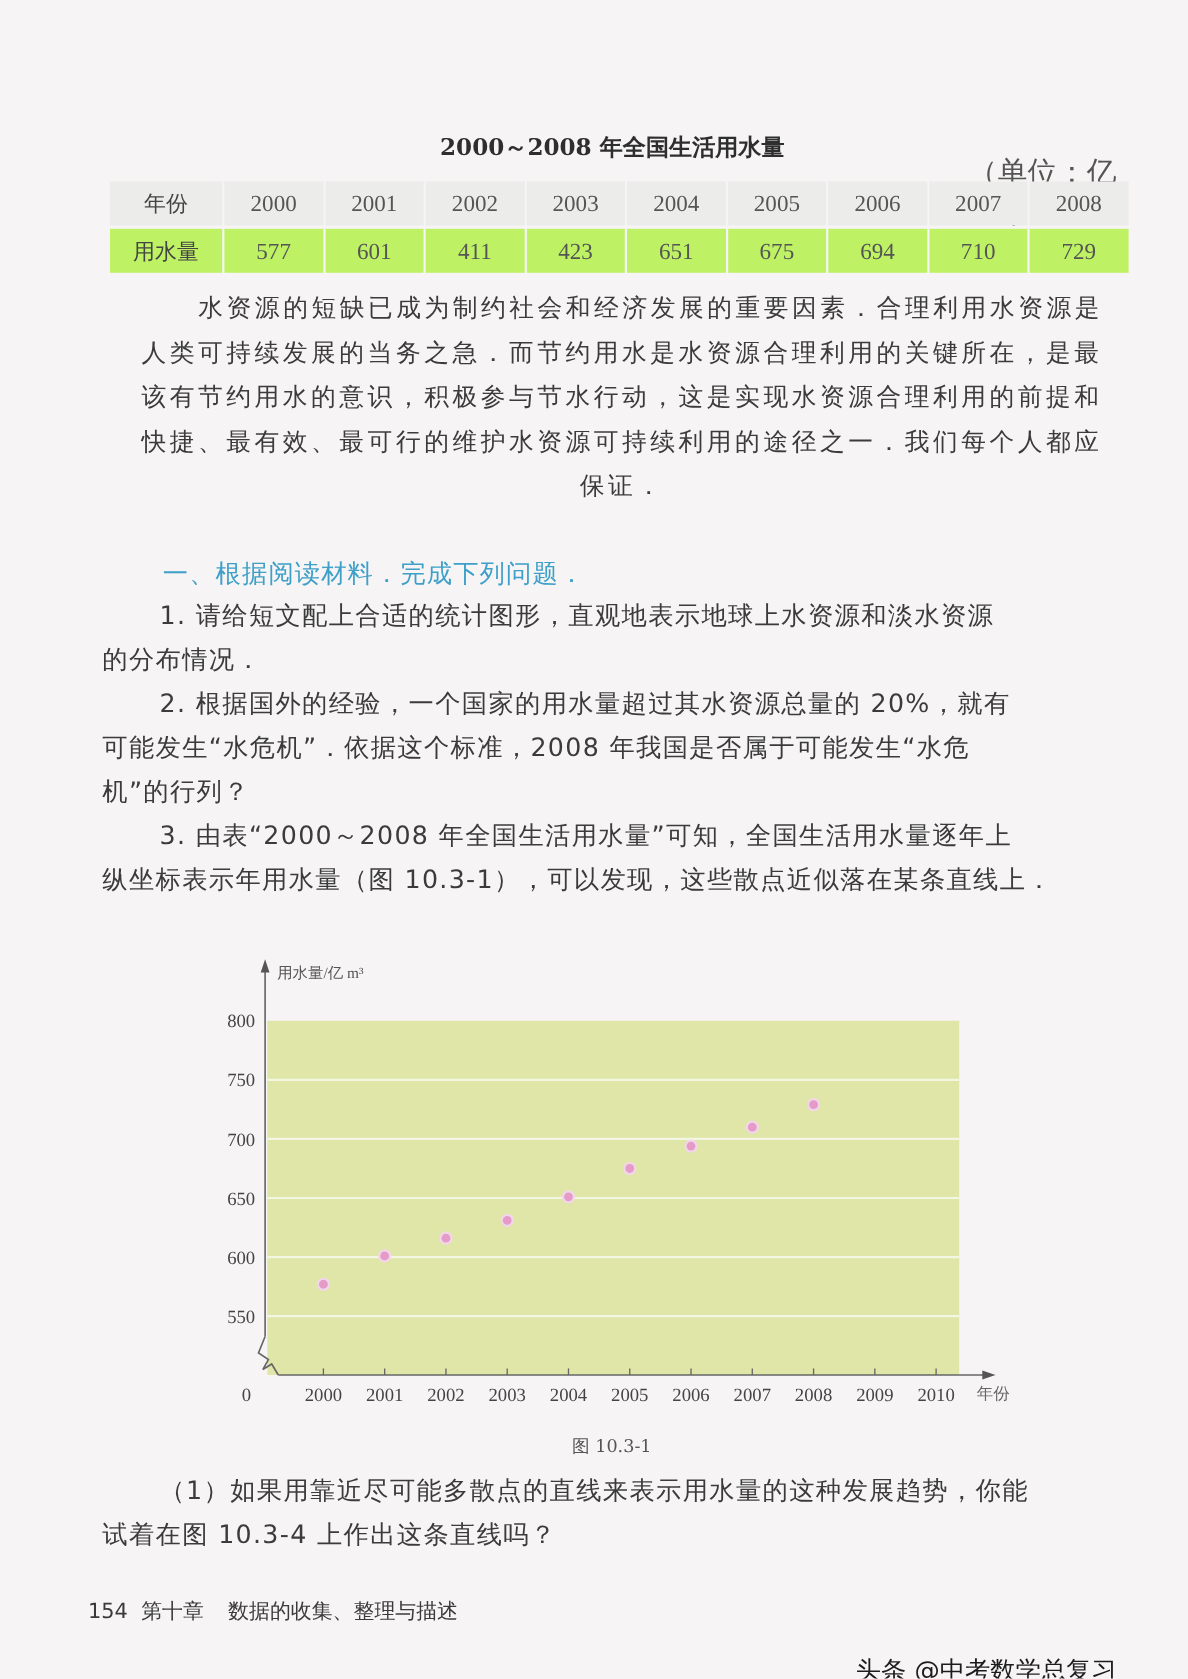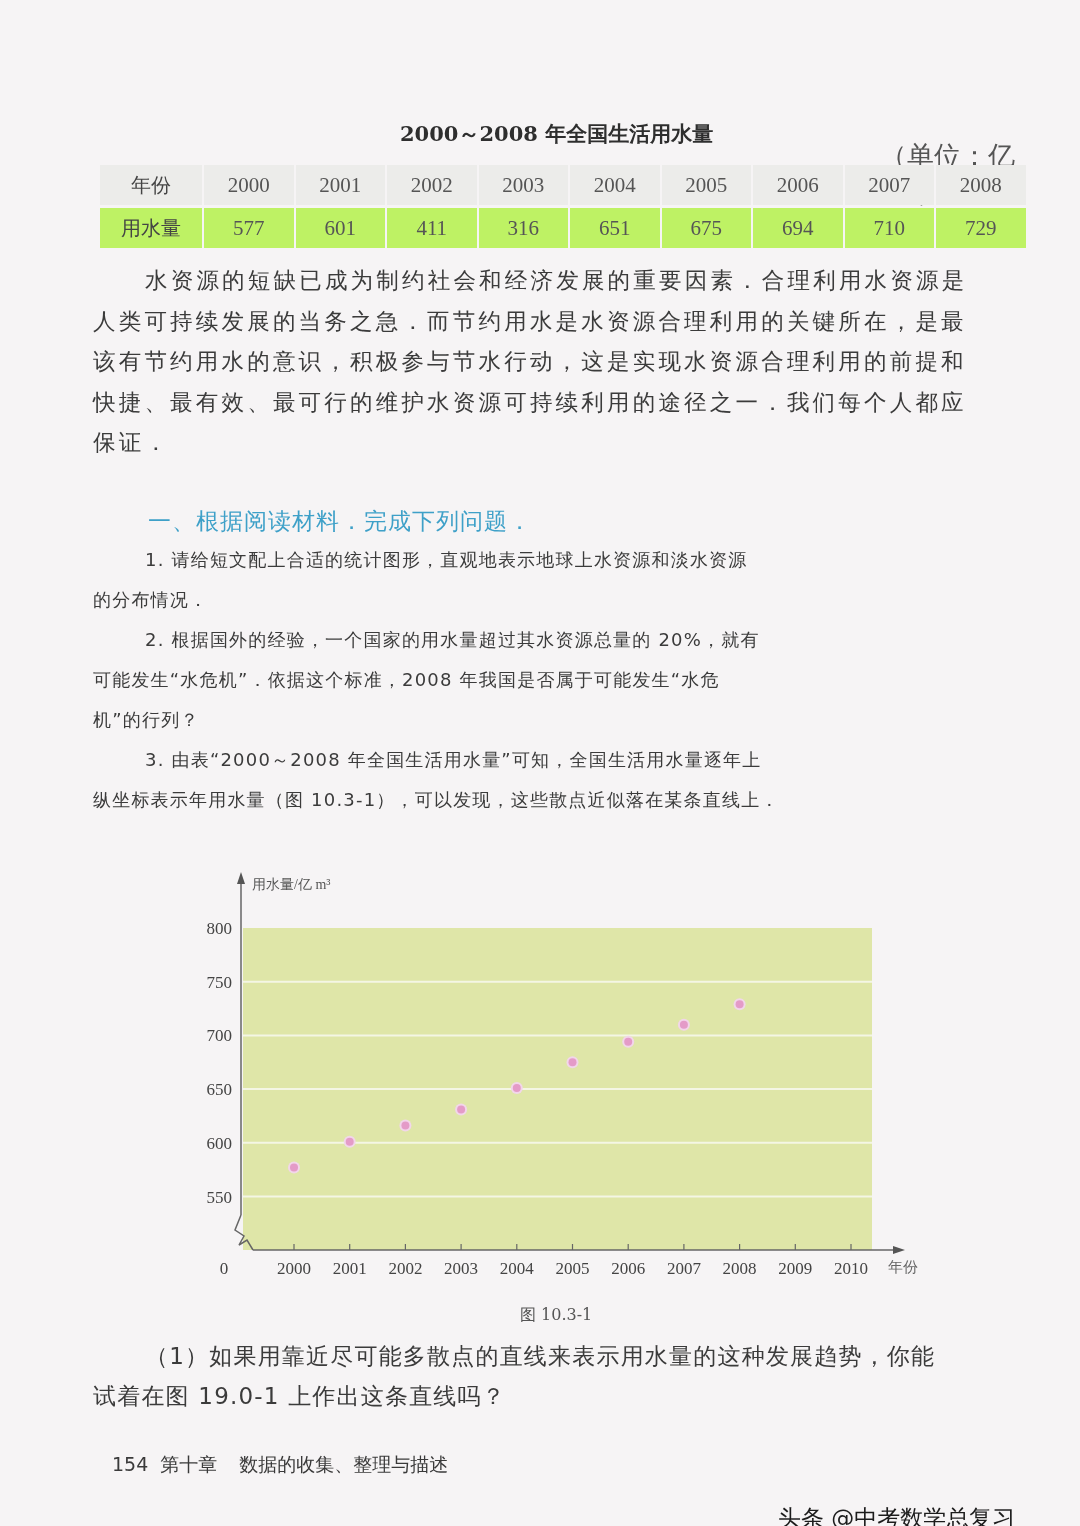--- a/index.html
+++ b/index.html
@@ -23,38 +23,38 @@
     height:40px; text-align:center; padding:0;
   }
   table.data tr.r1 td { background:#ececea; }
   table.data tr.r2 td { background:#bef264; }
   table.data td.hdr { width:102px; color:#444; font-family:"DejaVu Sans", sans-serif; font-size:20px; }
   table.data td.c { width:89.5px; font-family:"Liberation Serif", serif; font-size:21px; }
   .para {
     left:93px; width:945px; font-size:22.5px; line-height:40.5px; color:#3b3b3b;
     letter-spacing:3.2px;
   }
-  .para p { margin:0; }
+  .para p { margin:0;text-align:center; }
   .indent { text-indent:52px; }
   .section-heading {
     left:148px; top:506px; font-size:23px; color:#3ea0c8; font-weight:normal;
     font-family:"DejaVu Sans", sans-serif; letter-spacing:1px;
   }
   .qs {
-    left:93px; top:540px; width:945px; font-size:18px; line-height:40px; color:#3b3b3b;
+    left:93px; top:540px; width:945px; font-size:23px; line-height:40px; color:#3b3b3b;
     font-family:"DejaVu Sans", sans-serif; letter-spacing:1.2px;
   }
   .qs p { margin:0; }
   .caption { left:520px; top:1305px; font-size:16px; color:#555; }
   .q1 {
     left:93px; top:1336px; width:945px; font-size:23px; line-height:40px; color:#3b3b3b;
     font-family:"DejaVu Sans", sans-serif; letter-spacing:1.2px;
   }
   .q1 p { margin:0; }
-  .footer { left:112px; top:1452px; font-size:19px; color:#3a3a3a; font-family:"DejaVu Sans", sans-serif; }
+  .footer { left:80px; top:1452px; font-size:19px; color:#3a3a3a; font-family:"DejaVu Sans", sans-serif; }
   .watermark {
     left:778px; top:1474px; font-size:23px; color:#1c1c1c; font-family:"DejaVu Sans", sans-serif;margin-top:29px;
   }
   .chart-wrap { left:0; top:0; width:1080px; height:1526px; pointer-events:none; }
   .chart-wrap svg text { font-family:"Liberation Serif", serif; }
 </style>
 </head>
 <body>
 
 <div class="abs table-title">2000～2008 年全国生活用水量</div>
@@ -72,21 +72,21 @@
     <td class="c">2005</td>
     <td class="c">2006</td>
     <td class="c">2007</td>
     <td class="c">2008</td>
   </tr>
   <tr class="r2">
     <td class="hdr">用水量</td>
     <td class="c">577</td>
     <td class="c">601</td>
     <td class="c">411</td>
-    <td class="c">316</td>
+    <td class="c">423</td>
     <td class="c">651</td>
     <td class="c">675</td>
     <td class="c">694</td>
     <td class="c">710</td>
     <td class="c">729</td>
   </tr>
 </tbody>
   </table>
 
 <div class="abs para" style="top:260px;">
@@ -171,21 +171,21 @@
       <circle cx="683.9000000000001" cy="1024.66" r="4" fill="#e49bc8"></circle>
       <circle cx="739.6" cy="1004.254" r="6" fill="#f2d6ea"></circle>
       <circle cx="739.6" cy="1004.254" r="4" fill="#e49bc8"></circle>
     </svg>
 </div>
 
 <div class="abs caption">图 10.3-1</div>
 
 <div class="abs q1">
   <p class="indent">（1）如果用靠近尽可能多散点的直线来表示用水量的这种发展趋势，你能</p>
-  <p>试着在图 19.0-1 上作出这条直线吗？</p>
+  <p>试着在图 10.3-4 上作出这条直线吗？</p>
 </div>
 
 <div class="abs footer">
   <span>154</span>
   <span style="margin-left:6px;">第十章</span>
   <span style="margin-left:16px;">数据的收集、整理与描述</span>
 </div>
 
 <div class="abs watermark">头条 @中考数学总复习</div>
 

